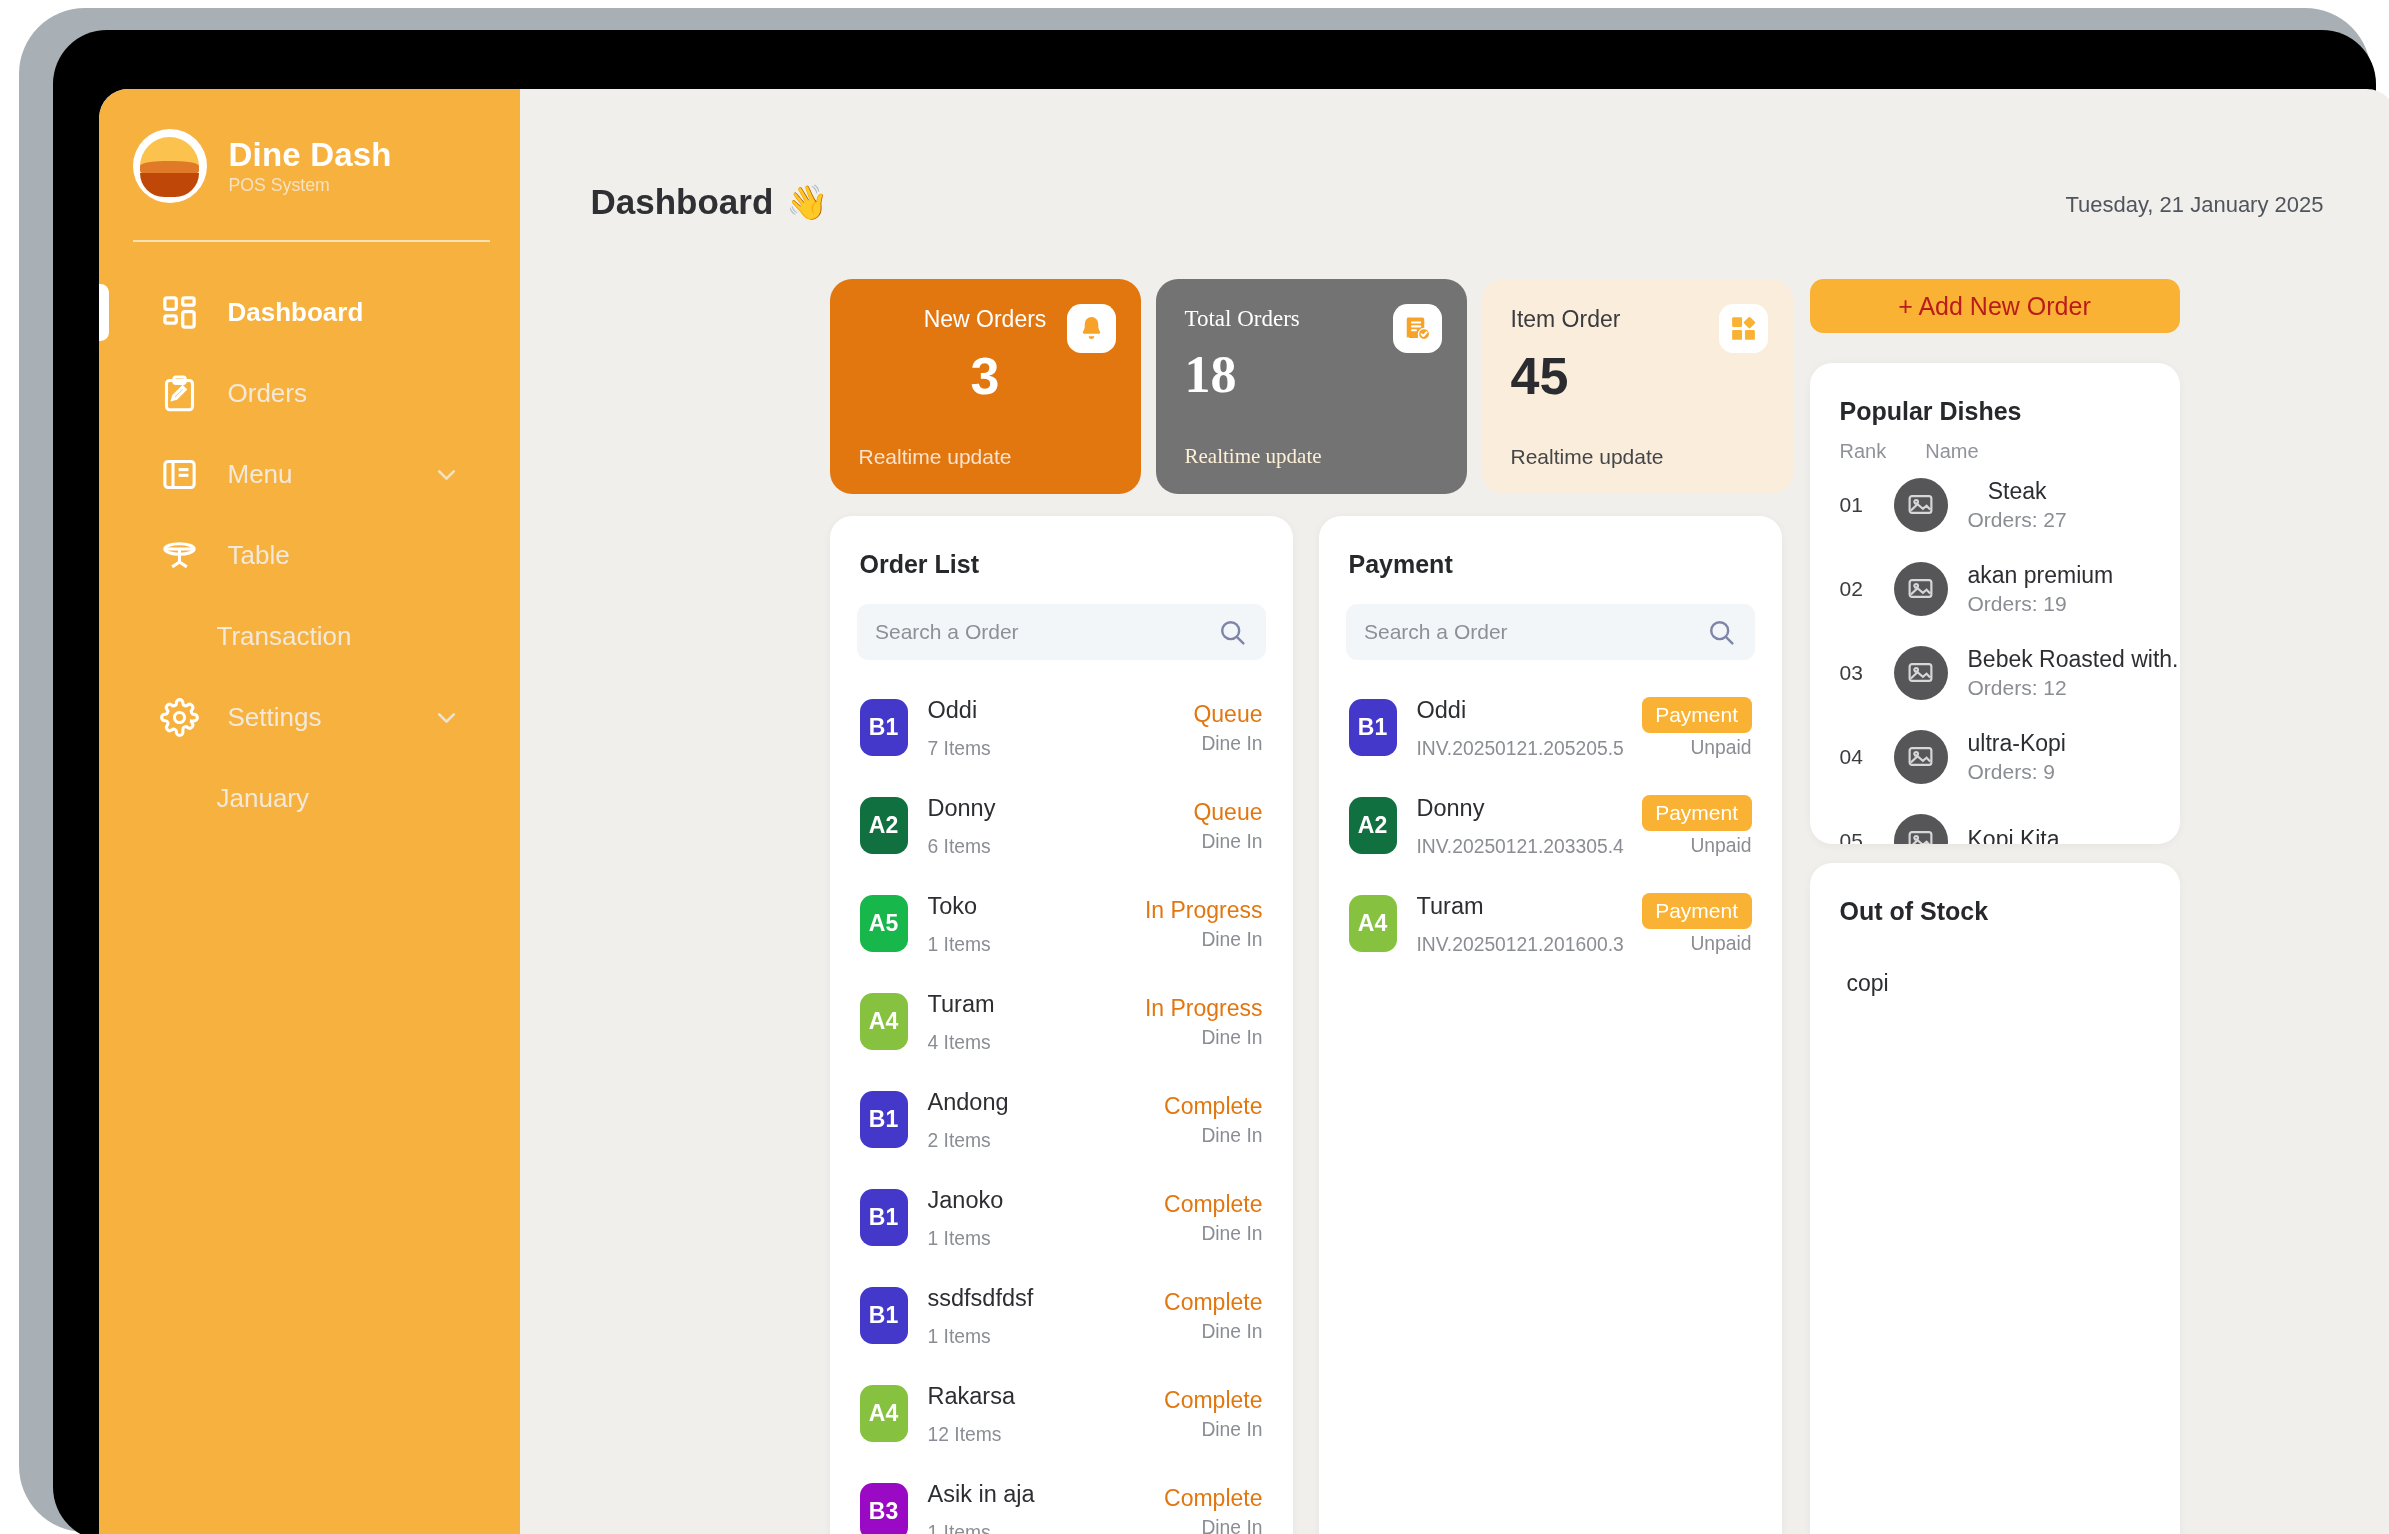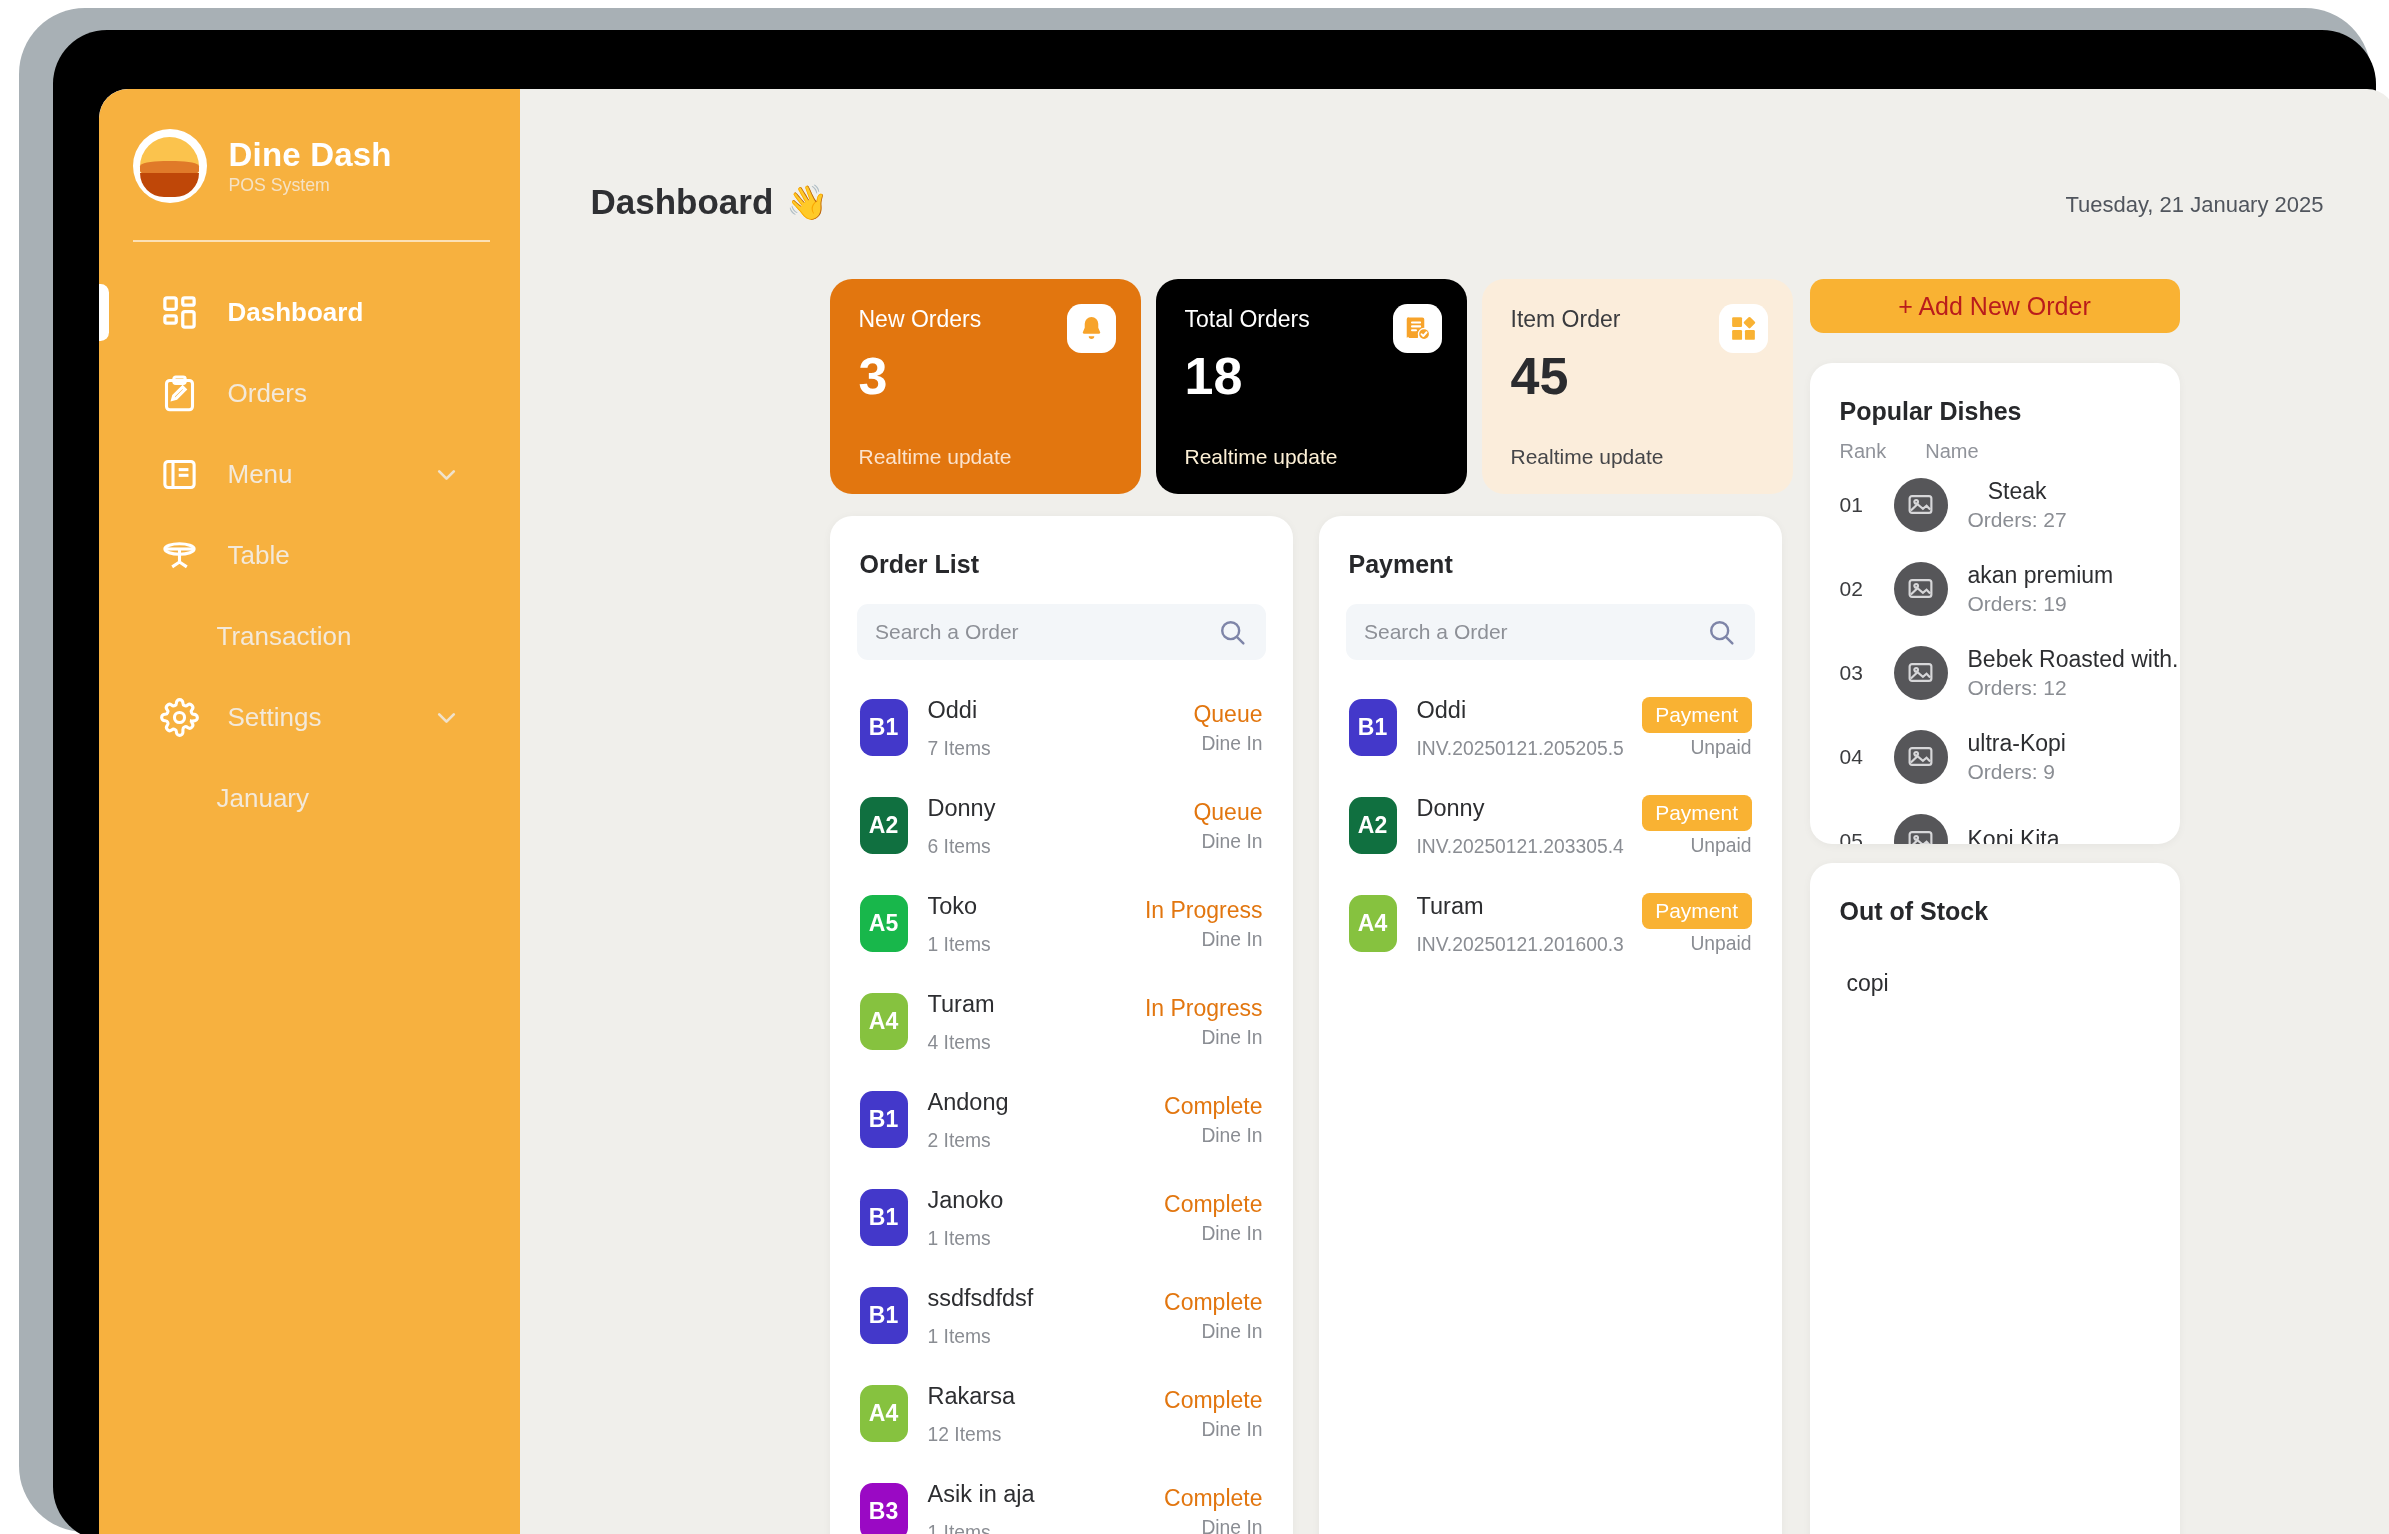--- a/index.html
+++ b/index.html
@@ -96,26 +96,26 @@
     font-size:22px; color:#50555d;
   }
 
   
   .stat {
     position:absolute; top:190px;
     width:311px; height:215px;
     border-radius:22px; padding:27px 29px;
   }
   .stat-new   { left:310px; background:#e2760f; }
-  .stat-total { left:636px; background:#000000; }
+  .stat-total { left:636px; background:#737373;font-family:Liberation Serif, serif; }
   .stat-item  { left:962px; background:#fbeddb; }
   .stat-label { font-size:23px; font-weight:500; }
   .stat-value { font-size:52px; font-weight:700; margin-top:17px; line-height:1; }
   .stat-foot  { position:absolute; left:29px; bottom:25px; font-size:21px; }
-  .stat-new .stat-label, .stat-new .stat-value { color:#ffffff; }
+  .stat-new .stat-label, .stat-new .stat-value { color:#ffffff;text-align:center; }
   .stat-new .stat-foot { color:#fbe2cc; }
   .stat-total .stat-label, .stat-total .stat-value { color:#ffffff; }
   .stat-total .stat-foot { color:#fdf0d6; }
   .stat-item .stat-label { color:#3a3b3e; }
   .stat-item .stat-value { color:#2b2c2f; }
   .stat-item .stat-foot { color:#454649; }
   .stat-badge {
     position:absolute; right:25px; top:25px;
     width:49px; height:49px; border-radius:14.3px;
     background:#ffffff; display:flex; align-items:center; justify-content:center;

